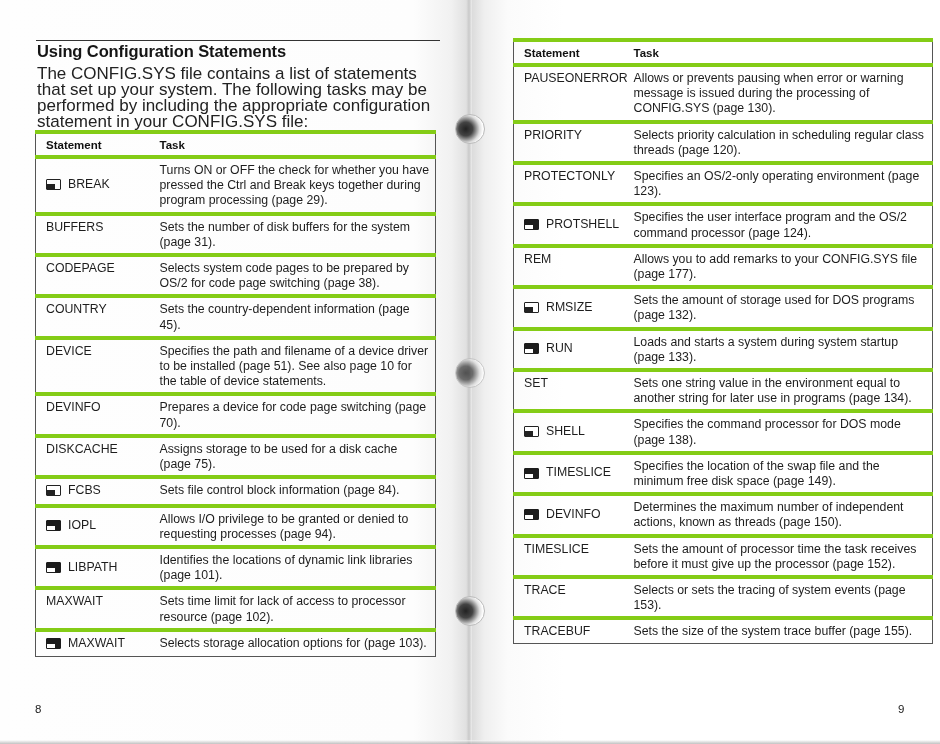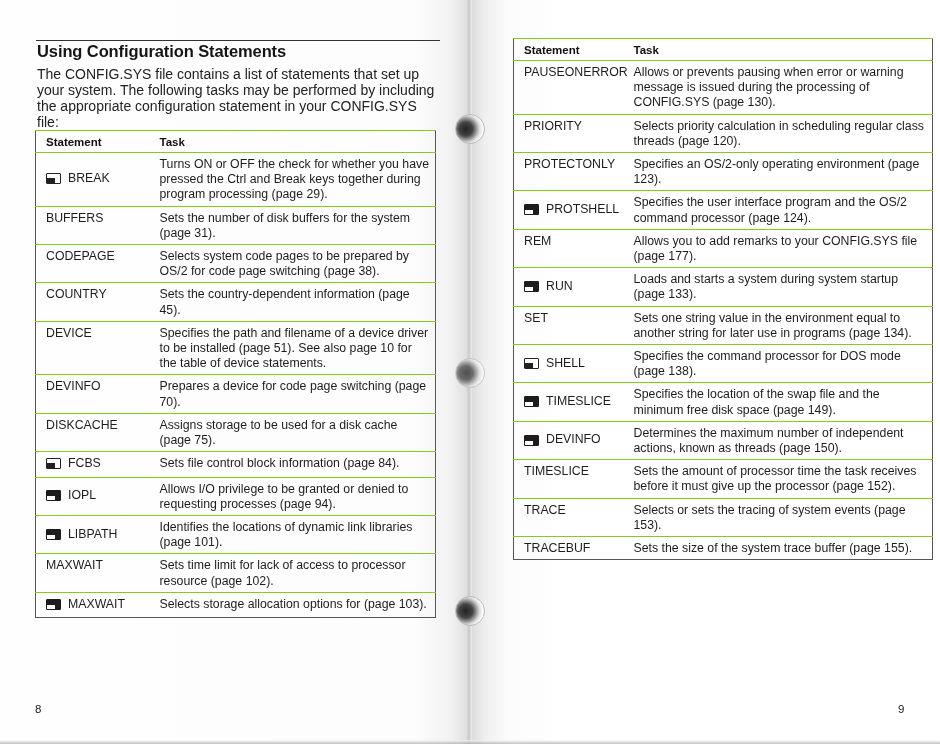--- a/index.html
+++ b/index.html
@@ -9,27 +9,27 @@
     font-family:"Liberation Sans", sans-serif;
     color:#1a1a1a;
   }
   .page { position:absolute; top:0; height:744px; }
   .page-left { left:0; width:470px; background:linear-gradient(to right,#fefefe 0%,#fdfdfd 88%,#f1f1f1 96%,#dcdcdc 100%); }
   .page-right { left:470px; width:470px; background:linear-gradient(to right,#d8d8d8 0%,#efefef 3%,#fbfbfb 8%,#ffffff 20%); }
   .spine { position:absolute; left:466px; top:0; width:6px; height:744px; background:linear-gradient(to right,#e2e2e2,#c9c9c9,#ececec); }
 
   .top-rule { position:absolute; left:36px; top:40px; width:404px; height:1px; background:#333; }
   .heading { position:absolute; left:37px; top:42px; font-size:16.5px; font-weight:bold; color:#151515; letter-spacing:-0.1px; }
-  .intro { position:absolute; left:37px; top:66px; width:400px; font-size:14px; line-height:16px; color:#222; }
+  .intro { position:absolute; left:37px; top:66px; width:400px; font-size:17px; line-height:16px; color:#222; }
 
   table.cfg {
     position:absolute; border-collapse:collapse;
     font-size:12.3px; color:#1d1d1d;
   }
-  table.cfg th, table.cfg td { border-top:1px solid #84cc16; vertical-align:top; text-align:left; }
+  table.cfg th, table.cfg td { border-top:4px solid #84cc16; vertical-align:top; text-align:left; }
   table.cfg { border:1.5px solid #555; }
   table.cfg th { font-size:11.5px; font-weight:bold; padding:5px 0 4px 0; color:#111; }
   table.cfg td { padding:4px 0 3px 0; line-height:15.2px; }
   table.cfg th.c1, table.cfg td.c1 { padding-left:10px; }
   table.cfg td.c2 { padding-right:6px; }
   table.cfg td.c1.iconrow { vertical-align:middle; }
 
   #tbl-left { left:35px; top:130px; width:401px; }
   #tbl-left col.c1 { width:124px; }
   #tbl-right { left:513px; top:38px; width:420px; }
@@ -199,20 +199,27 @@
         <td class="c2">Specifies the user interface program and the OS/2 command processor (page 124).</td>
       </tr>
       <tr>
         <td class="c1"><span class="stmt">
             <span>REM</span>
           </span></td>
         <td class="c2">Allows you to add remarks to your CONFIG.SYS file (page 177).</td>
       </tr>
       <tr>
         <td class="c1 iconrow"><span class="stmt">
+            <span class="mode-icon dos"></span>
+            <span>RMSIZE</span>
+          </span></td>
+        <td class="c2">Sets the amount of storage used for DOS programs (page 132).</td>
+      </tr>
+      <tr>
+        <td class="c1 iconrow"><span class="stmt">
             <span class="mode-icon os2"></span>
             <span>RUN</span>
           </span></td>
         <td class="c2">Loads and starts a system during system startup (page 133).</td>
       </tr>
       <tr>
         <td class="c1"><span class="stmt">
             <span>SET</span>
           </span></td>
         <td class="c2">Sets one string value in the environment equal to another string for later use in programs (page 134).</td>

